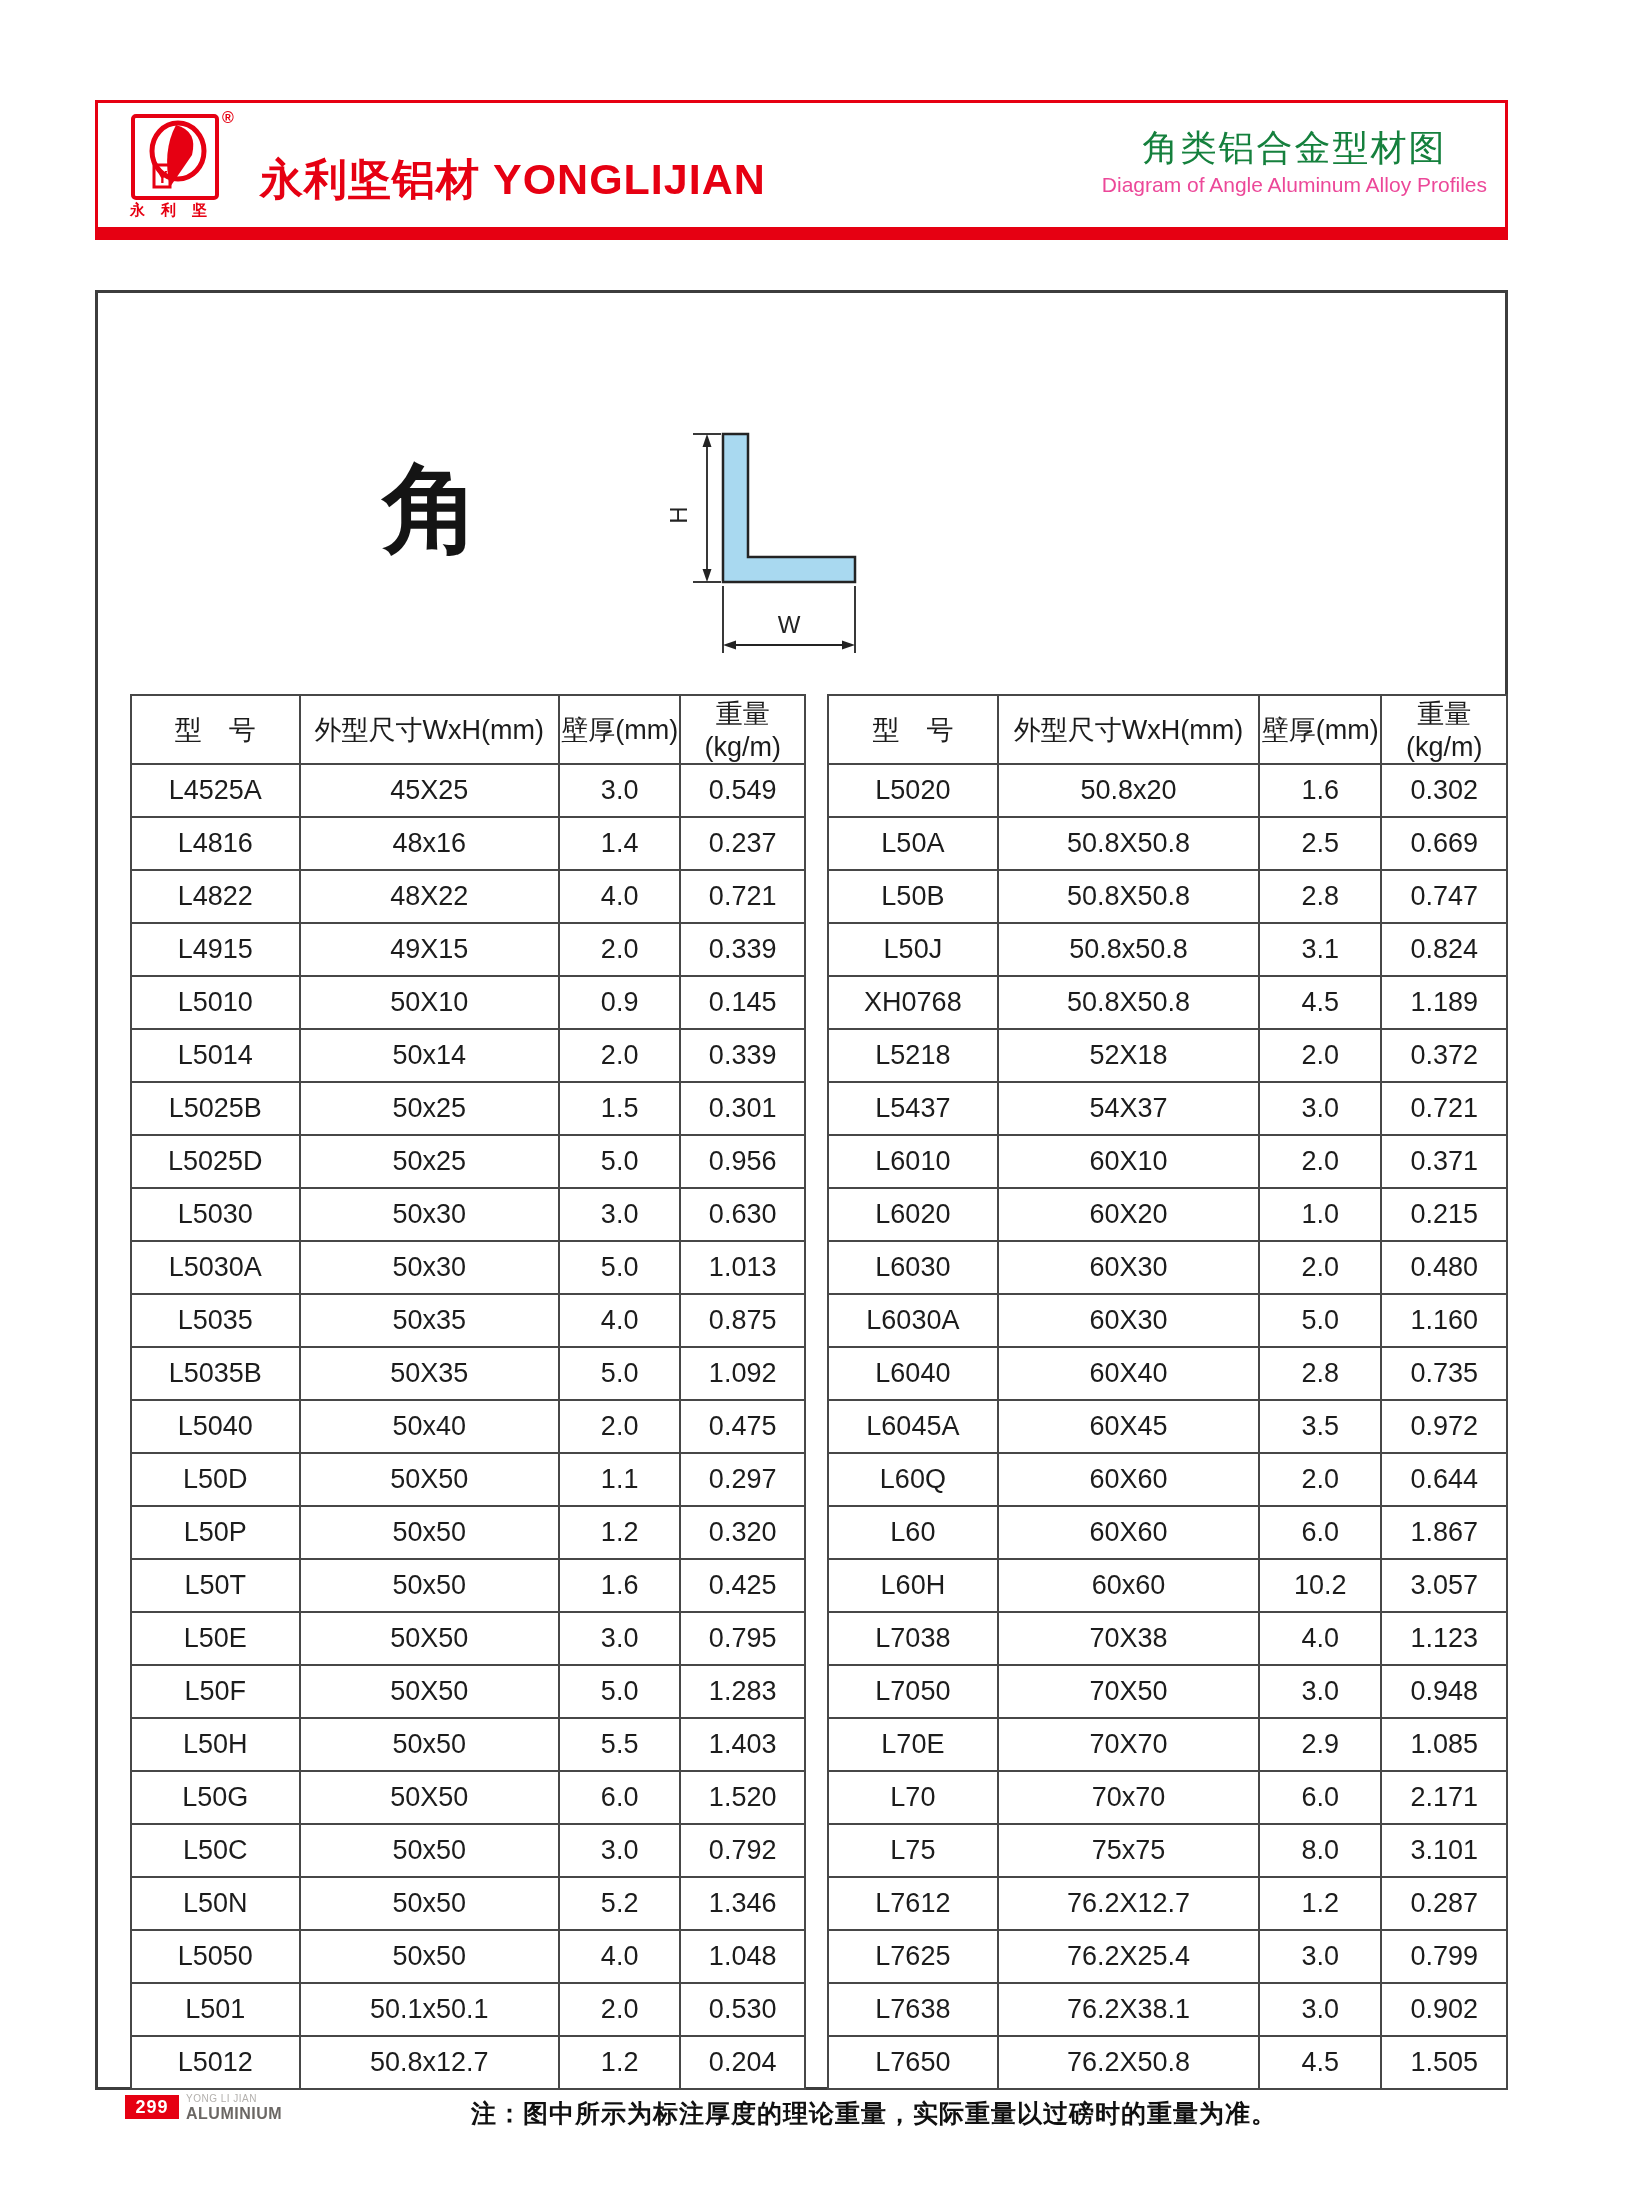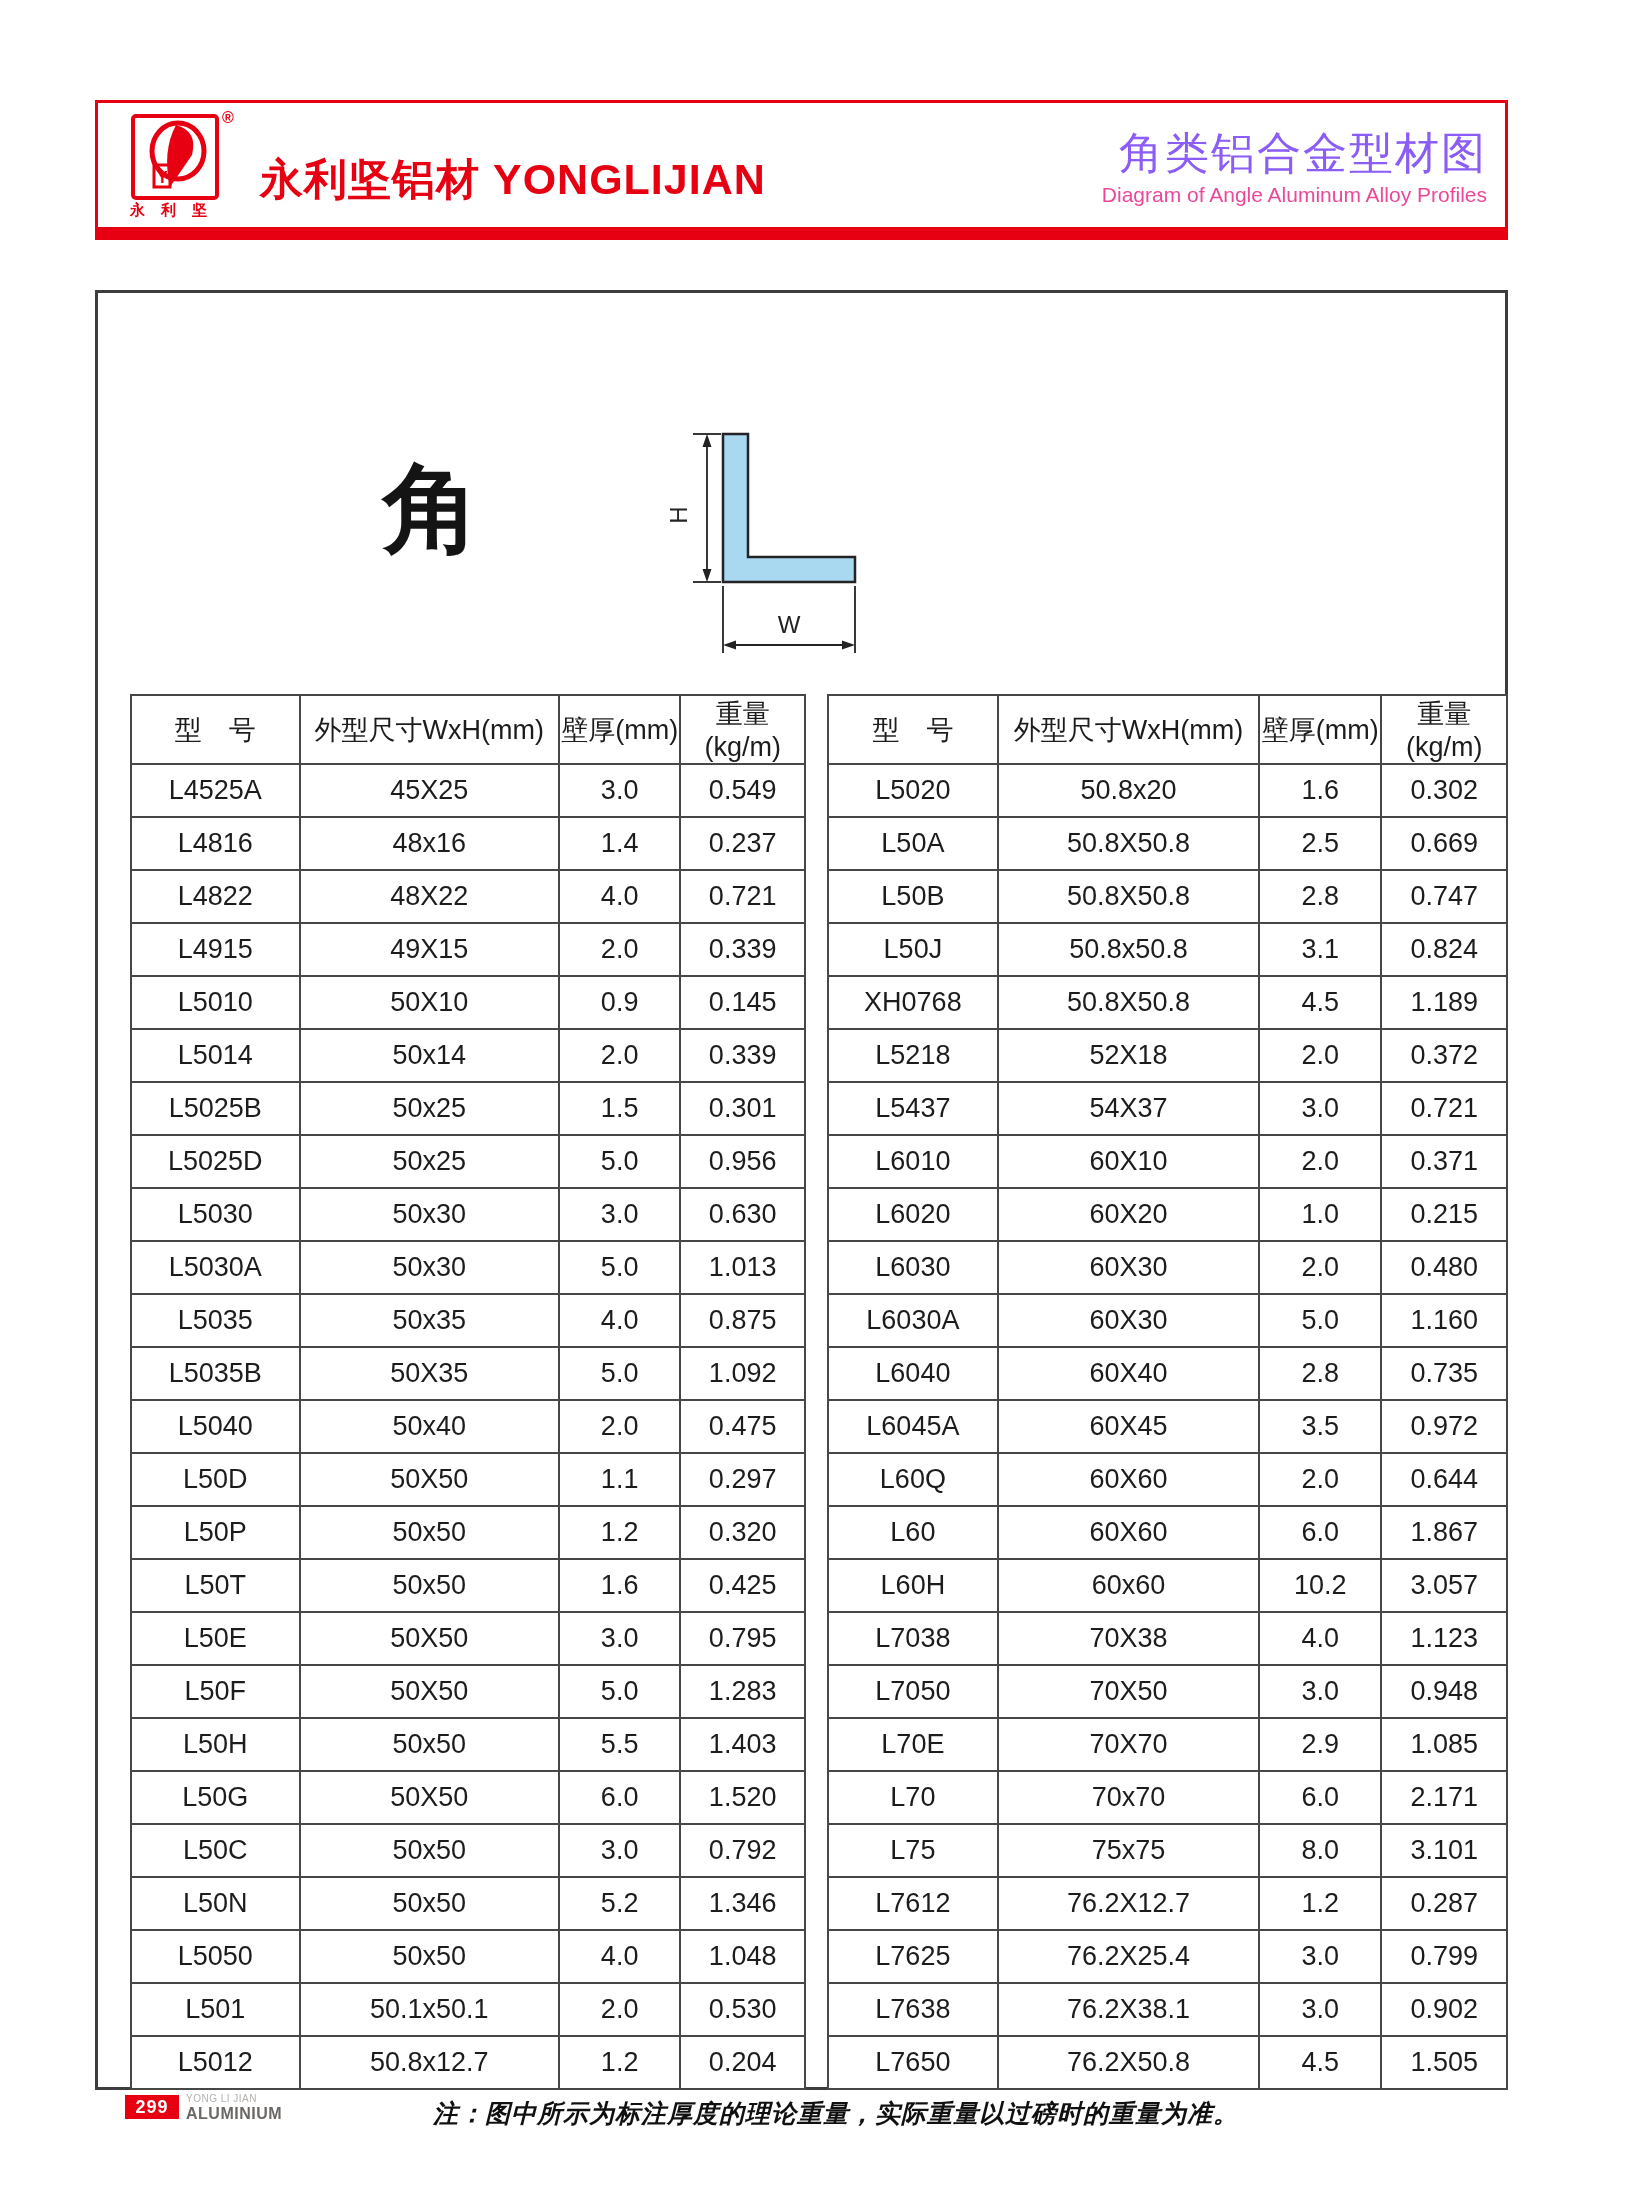--- a/index.html
+++ b/index.html
@@ -12,21 +12,21 @@
   .red-bar{position:absolute;left:95px;top:230px;width:1413px;height:10px;background:#e60012;}
 
   .logo-wrap{position:absolute;left:32px;top:6px;width:130px;height:116px;}
   .logo-svg{position:absolute;left:0;top:4px;}
   .logo-reg{position:absolute;left:92px;top:0;color:#e60012;font-size:16px;font-weight:bold;}
   .logo-chars{position:absolute;left:0;top:92px;width:92px;text-align:justify;
     color:#e60012;font-size:15px;font-weight:bold;letter-spacing:16px;white-space:nowrap;}
   .brand{position:absolute;left:162px;top:48px;color:#e60012;font-size:43px;font-weight:bold;
     letter-spacing:1px;white-space:nowrap;}
   .titles{position:absolute;right:18px;top:22px;text-align:right;}
-  .title-zh{color:#8b5cf6;font-size:44px;letter-spacing:2px;line-height:1.25;}
+  .title-zh{color:#15803d;font-size:36px;letter-spacing:2px;line-height:1.25;text-align:center;}
   .title-en{color:#ec4899;font-size:21px;line-height:1.4;}
 
   
   .content-box{position:absolute;left:95px;top:290px;width:1413px;height:1800px;
     border:3px solid #3d3d3d;box-sizing:border-box;background:#fff;}
 
   .kanji{position:absolute;left:285px;top:152px;font-size:97px;font-weight:bold;color:#141414;}
   .angle-svg{position:absolute;left:545px;top:112px;}
 
   
@@ -39,22 +39,22 @@
   .spec-table td{height:51px;font-size:27px;}
   col.c1{width:25%;} col.c2{width:38.5%;} col.c3{width:18%;} col.c4{width:18.5%;}
 
   
   .page-badge{position:absolute;left:125px;top:2095px;width:54px;height:24px;background:#e60012;
     color:#ffffff;font-size:18px;font-weight:bold;display:flex;align-items:center;justify-content:center;
     letter-spacing:1px;}
   .imprint{position:absolute;left:186px;top:2093px;line-height:1.15;}
   .imprint-1{font-size:10px;color:#b3b0ad;letter-spacing:.5px;}
   .imprint-2{font-size:16px;font-weight:bold;color:#6b6764;letter-spacing:.5px;}
-  .note{position:absolute;left:433px;top:2097px;font-size:25px;font-weight:bold;color:#101010;
-    letter-spacing:1px;white-space:nowrap;font-style:italic;}
+  .note{position:absolute;left:471px;top:2097px;font-size:25px;font-weight:bold;color:#101010;
+    letter-spacing:1px;white-space:nowrap;}
 </style>
 </head>
 <body>
 
 <div class="page">
 
   <div class="header-box">
     <div class="logo-wrap">
       <svg class="logo-svg" width="92" height="88" viewBox="0 0 92 88">
         <rect x="3" y="3" width="84" height="82" rx="3" fill="none" stroke="#e60012" stroke-width="4"></rect>

